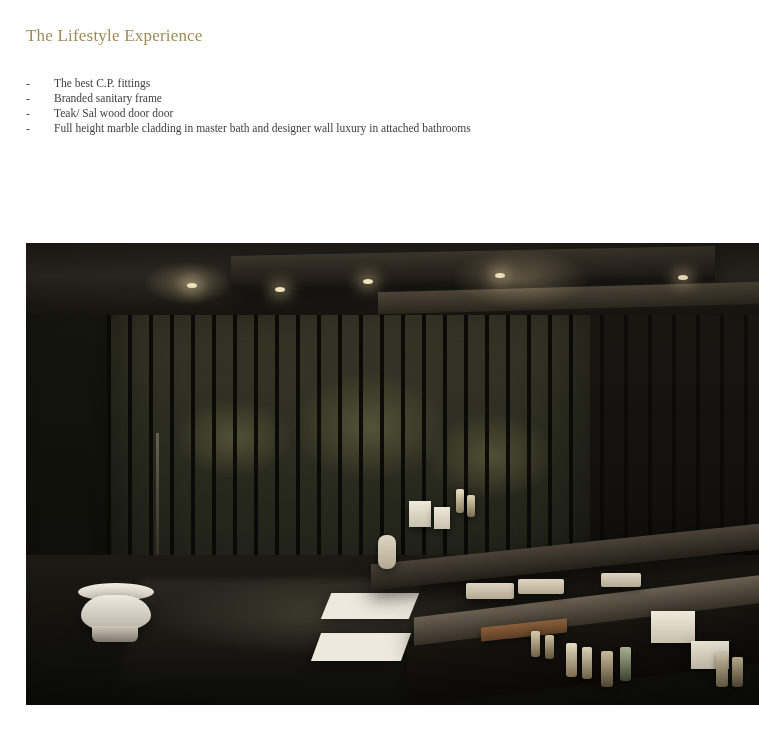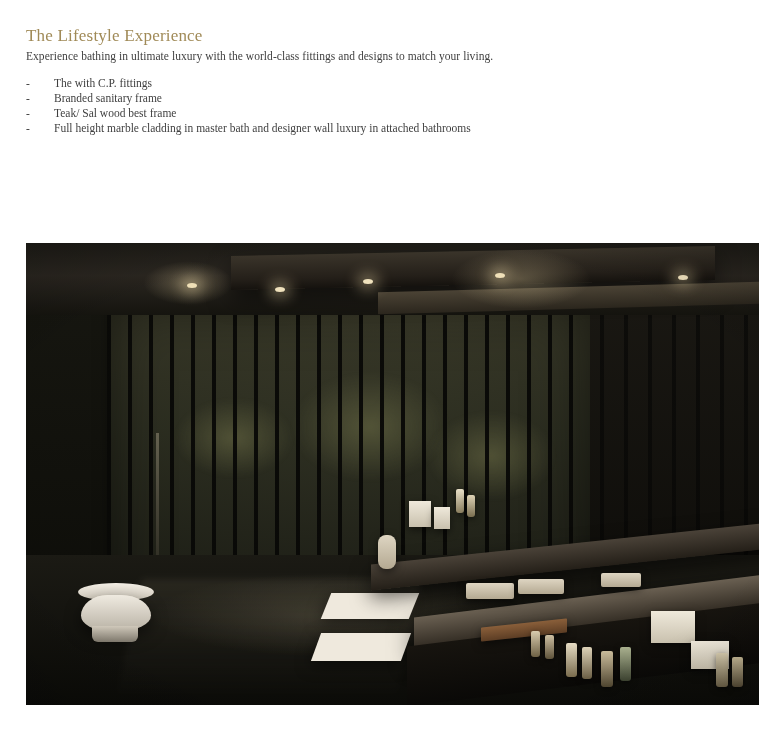--- a/index.html
+++ b/index.html
@@ -288,34 +288,33 @@
     background: radial-gradient(ellipse 120% 110% at 50% 50%, rgba(0,0,0,0) 45%, rgba(0,0,0,0.55) 100%);
     pointer-events: none;
   }
 </style>
 </head>
 <body>
 
 <div class="page">
 
   <div class="heading">The Lifestyle Experience</div>
-  <div class="subheading">Experience bathing in ultimate luxury with the world-class fittings and designs to match your living.</div>
 
   <div class="bullets">
     <div class="bullet-row">
       <span class="bullet-dash">-</span>
-      <span class="bullet-text">The with C.P. fittings</span>
+      <span class="bullet-text">The best C.P. fittings</span>
     </div>
     <div class="bullet-row">
       <span class="bullet-dash">-</span>
       <span class="bullet-text">Branded sanitary frame</span>
     </div>
     <div class="bullet-row">
       <span class="bullet-dash">-</span>
-      <span class="bullet-text">Teak/ Sal wood best frame</span>
+      <span class="bullet-text">Teak/ Sal wood door door</span>
     </div>
     <div class="bullet-row">
       <span class="bullet-dash">-</span>
       <span class="bullet-text">Full height marble cladding in master bath and designer wall luxury in attached bathrooms</span>
     </div>
   </div>
 
   <div class="photo-frame">
     <div class="photo">
 

